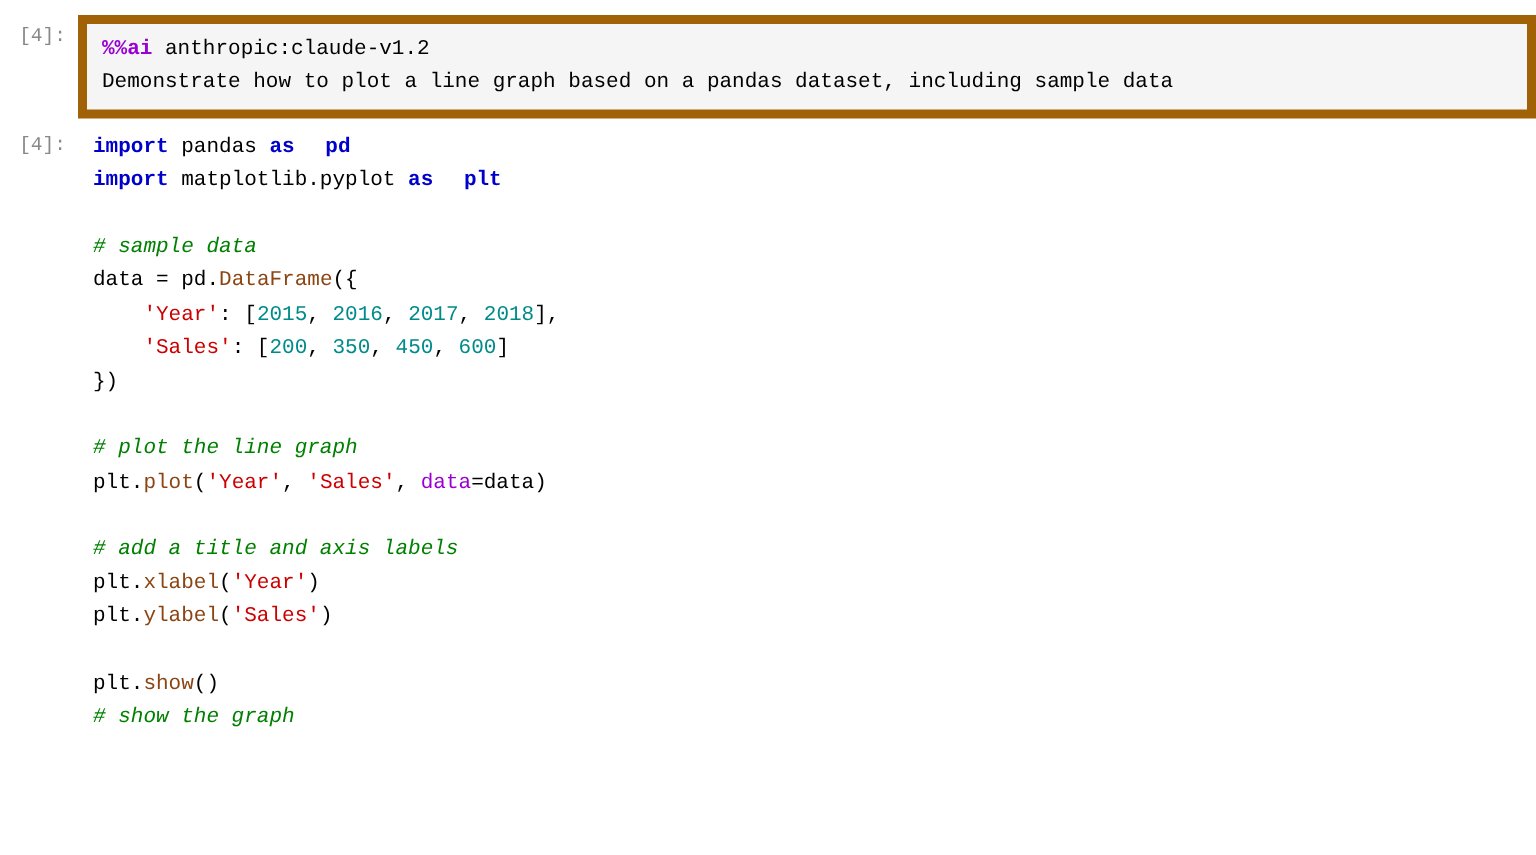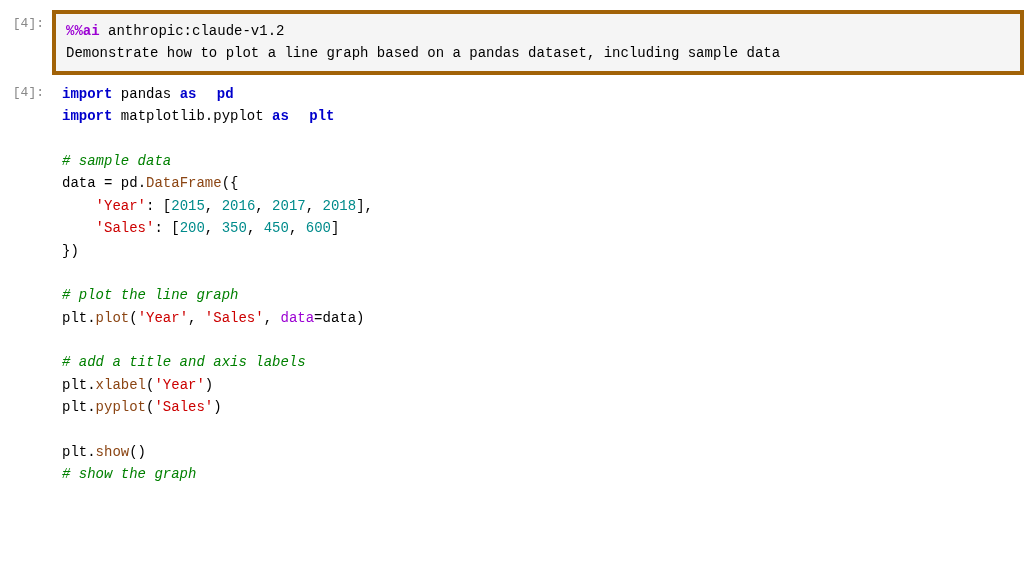--- a/index.html
+++ b/index.html
@@ -45,21 +45,21 @@
       align-self: flex-start;
     }
 
     .cell-content {
       flex: 1;
       padding: 4px 10px;
     }
 
     .magic-cell .cell-content {
       background-color: #f5f5f5;
-      border: 4px solid #a16207;
+      border: 6px solid #a16207;
       padding: 6px 10px;
     }
 
     .code-line {
       white-space: pre;
       font-family: 'Courier New', Courier, monospace;
       font-size: 14px;
       line-height: 1.6;
     }
 
@@ -102,19 +102,19 @@
         <div class="code-line"><span class="c-variable">data </span><span class="c-operator">= </span><span class="c-module">pd.</span><span class="c-function">DataFrame</span><span class="c-punctuation">({</span></div>
         <div class="code-line"><span class="c-module">    </span><span class="c-string">'Year'</span><span class="c-punctuation">: [</span><span class="c-number">2015</span><span class="c-punctuation">, </span><span class="c-number">2016</span><span class="c-punctuation">, </span><span class="c-number">2017</span><span class="c-punctuation">, </span><span class="c-number">2018</span><span class="c-punctuation">],</span></div>
         <div class="code-line"><span class="c-module">    </span><span class="c-string">'Sales'</span><span class="c-punctuation">: [</span><span class="c-number">200</span><span class="c-punctuation">, </span><span class="c-number">350</span><span class="c-punctuation">, </span><span class="c-number">450</span><span class="c-punctuation">, </span><span class="c-number">600</span><span class="c-punctuation">]</span></div>
         <div class="code-line"><span class="c-punctuation">})</span></div>
         <div class="empty-line"></div>
         <div class="code-line"><span class="c-comment"># plot the line graph</span></div>
         <div class="code-line"><span class="c-module">plt.</span><span class="c-function">plot</span><span class="c-punctuation">(</span><span class="c-string">'Year'</span><span class="c-punctuation">, </span><span class="c-string">'Sales'</span><span class="c-punctuation">, </span><span class="c-param-keyword">data</span><span class="c-operator">=</span><span class="c-variable">data</span><span class="c-punctuation">)</span></div>
         <div class="empty-line"></div>
         <div class="code-line"><span class="c-comment"># add a title and axis labels</span></div>
         <div class="code-line"><span class="c-module">plt.</span><span class="c-function">xlabel</span><span class="c-punctuation">(</span><span class="c-string">'Year'</span><span class="c-punctuation">)</span></div>
-        <div class="code-line"><span class="c-module">plt.</span><span class="c-function">pyplot</span><span class="c-punctuation">(</span><span class="c-string">'Sales'</span><span class="c-punctuation">)</span></div>
+        <div class="code-line"><span class="c-module">plt.</span><span class="c-function">ylabel</span><span class="c-punctuation">(</span><span class="c-string">'Sales'</span><span class="c-punctuation">)</span></div>
         <div class="empty-line"></div>
         <div class="code-line"><span class="c-module">plt.</span><span class="c-function">show</span><span class="c-punctuation">()</span></div>
         <div class="code-line"><span class="c-comment"># show the graph</span></div>
       </div>
     </div>
   </div>
 
 </body></html>

